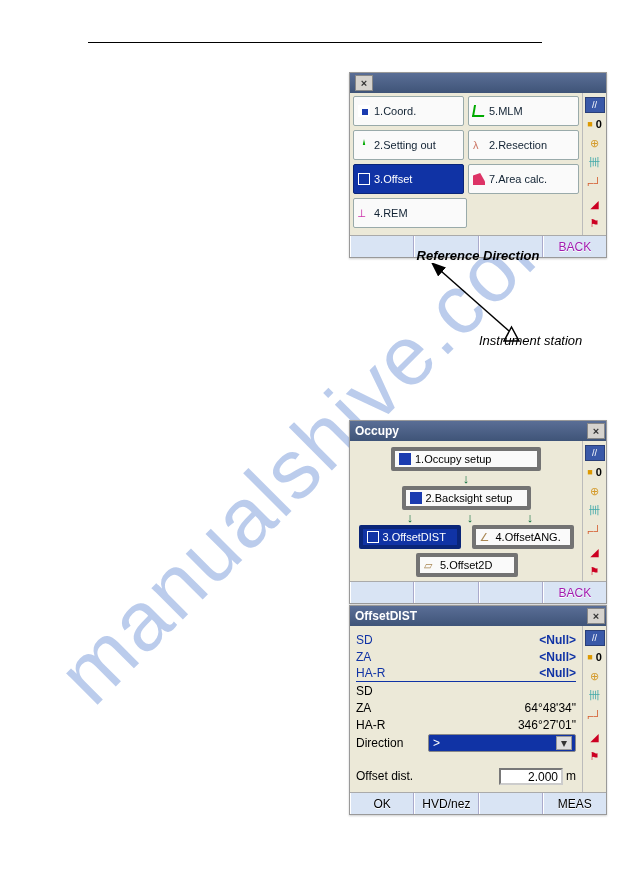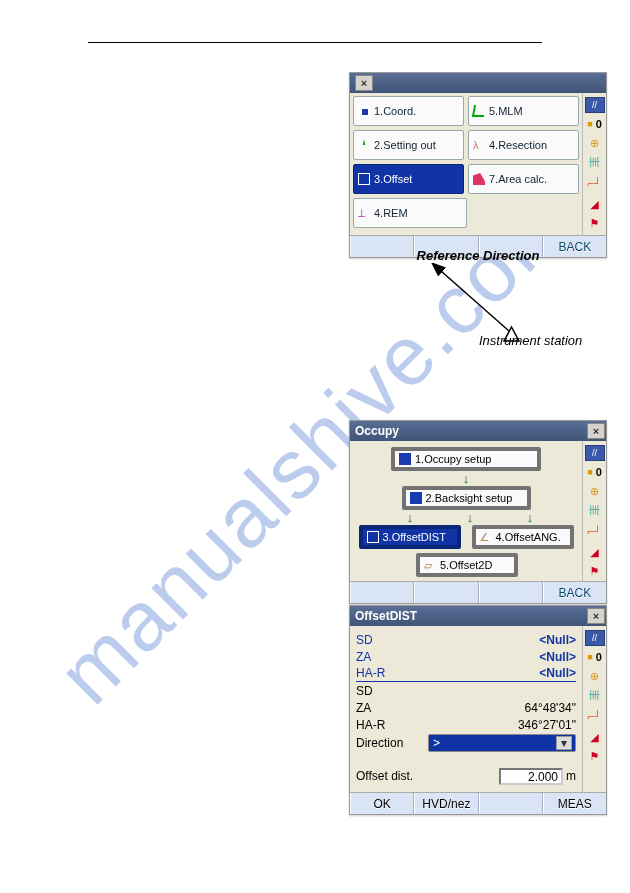--- a/index.html
+++ b/index.html
@@ -112,21 +112,21 @@
     background: #d9e4f4;
   }
   .bbar-cell {
     flex: 1;
     border-right: 1px solid #aac;
     border-left: 1px solid #fff;
     display: flex;
     align-items: center;
     justify-content: center;
     font-size: 12px;
-    color: #0c4a6e;
+    color: #a21caf;
     text-shadow: 0 1px 0 #fff;
   }
   .bbar-cell:last-child { border-right: none; }
   
   .menu-grid {
     padding: 3px;
   }
   .menu-row { display: flex; gap: 4px; margin-bottom: 4px; }
   .m-btn {
     flex: 1;
@@ -268,21 +268,21 @@
                 <span>5.MLM</span>
               </div>
         </div>
         <div class="menu-row">
           <div class="m-btn">
                 <span class="m-ico" style="background:linear-gradient(#0a0 50%,transparent 0);clip-path:polygon(50% 0,70% 100%,30% 100%);"></span>
                 <span>2.Setting out</span>
               </div>
           <div class="m-btn">
                 <span class="m-ico" style="color:#c76;">λ</span>
-                <span>4.Resection</span>
+                <span>2.Resection</span>
               </div>
         </div>
         <div class="menu-row">
           <div class="m-btn sel">
                 <span class="m-ico" style="border:1px solid #fff;"></span>
                 <span>3.Offset</span>
               </div>
           <div class="m-btn">
                 <span class="m-ico" style="background:#d36;clip-path:polygon(0 100%,0 20%,60% 0,100% 70%,100% 100%);"></span>
                 <span>7.Area calc.</span>

